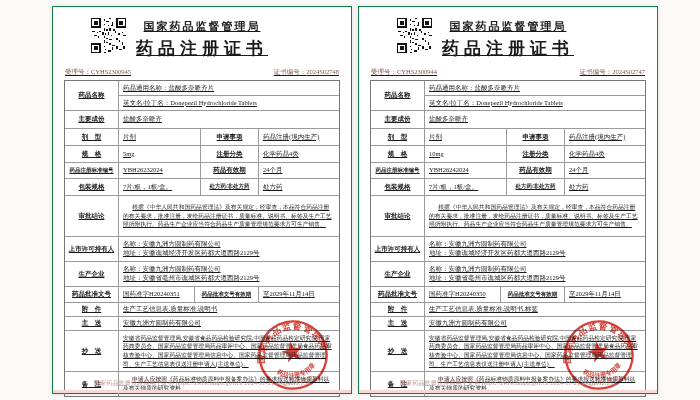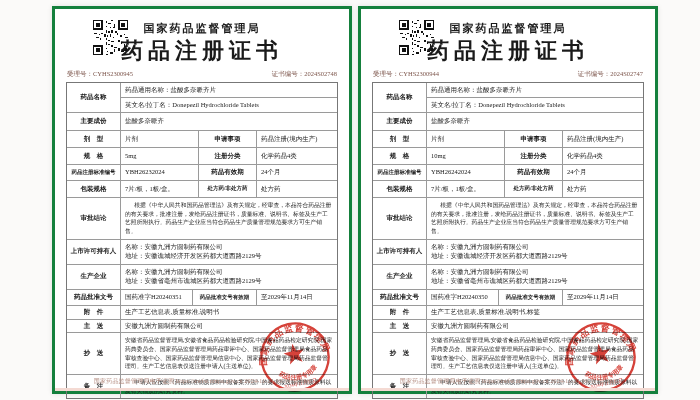--- a/index.html
+++ b/index.html
@@ -1,24 +1,24 @@
 <!DOCTYPE html>
 <html><head>
 <meta charset="utf-8">
 <style>
   html,body{margin:0;padding:0;width:700px;height:400px;overflow:hidden;
     background:#fbfaf9;font-family:"Liberation Serif","DejaVu Serif",serif;color:#1a1a1a;}
   .page{position:absolute;top:6px;width:300px;height:388px;background:#fff;
-    border:3px solid #15803d;box-shadow:0 0 5px rgba(0,0,0,.10);box-sizing:border-box;padding:0 11px;}
+    border:1px solid #15803d;box-shadow:0 0 5px rgba(0,0,0,.10);box-sizing:border-box;padding:0 11px;text-decoration:underline;}
   .page::after{content:"";position:absolute;left:0;right:0;bottom:0;height:3px;background:#f4dad3;}
   #page0{left:52px;} #page1{left:358px;}
   .qr{position:absolute;left:38px;top:11px;width:35px;height:35px;}
   .hdr{text-align:center;padding-top:13px;}
   .authority{font-size:11px;font-weight:bold;letter-spacing:2px;line-height:13px;}
-  .certtitle{font-size:22px;font-weight:bold;letter-spacing:5px;line-height:20px;margin-top:6px;}
+  .certtitle{font-size:17px;font-weight:bold;letter-spacing:5px;line-height:20px;margin-top:6px;}
   .meta{display:flex;justify-content:space-between;font-size:6.5px;color:#7d564c;
     margin-top:9px;margin-bottom:3px;padding:0 1px;}
   .tbl{border:1px solid #777;font-size:6.5px;line-height:1.35;}
   .r{display:flex;border-top:1px solid #9a9a9a;align-items:stretch;}
   .r:first-child{border-top:none;}
   .cell{box-sizing:border-box;}
   .lab{flex:0 0 54px;border-right:1px solid #9a9a9a;display:flex;align-items:center;
     justify-content:center;font-weight:bold;text-align:center;padding:1px 2px;}
   .lab.sm{font-size:5.5px;white-space:nowrap;}
   .lab2{flex:0 0 58px;border-right:1px solid #9a9a9a;display:flex;align-items:center;

